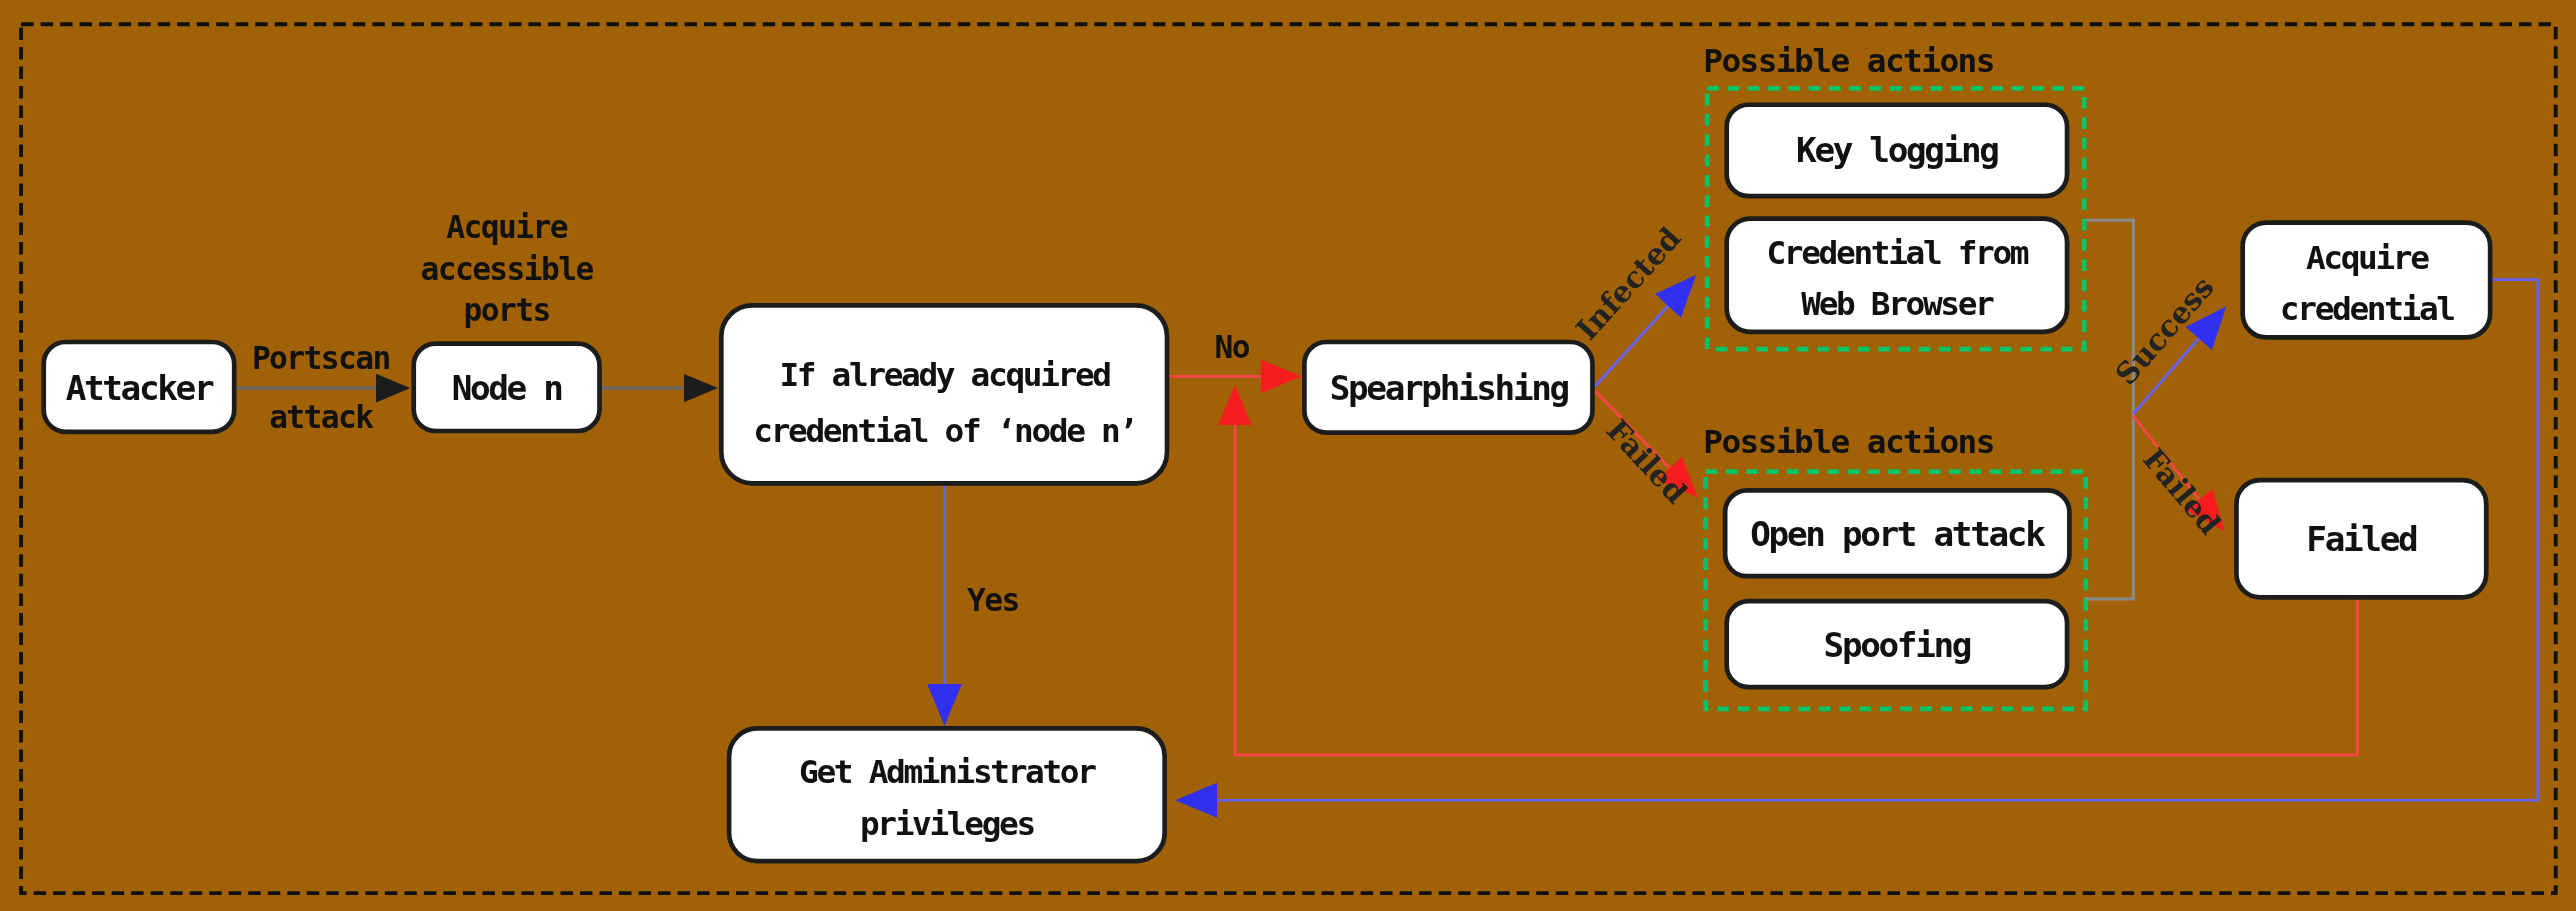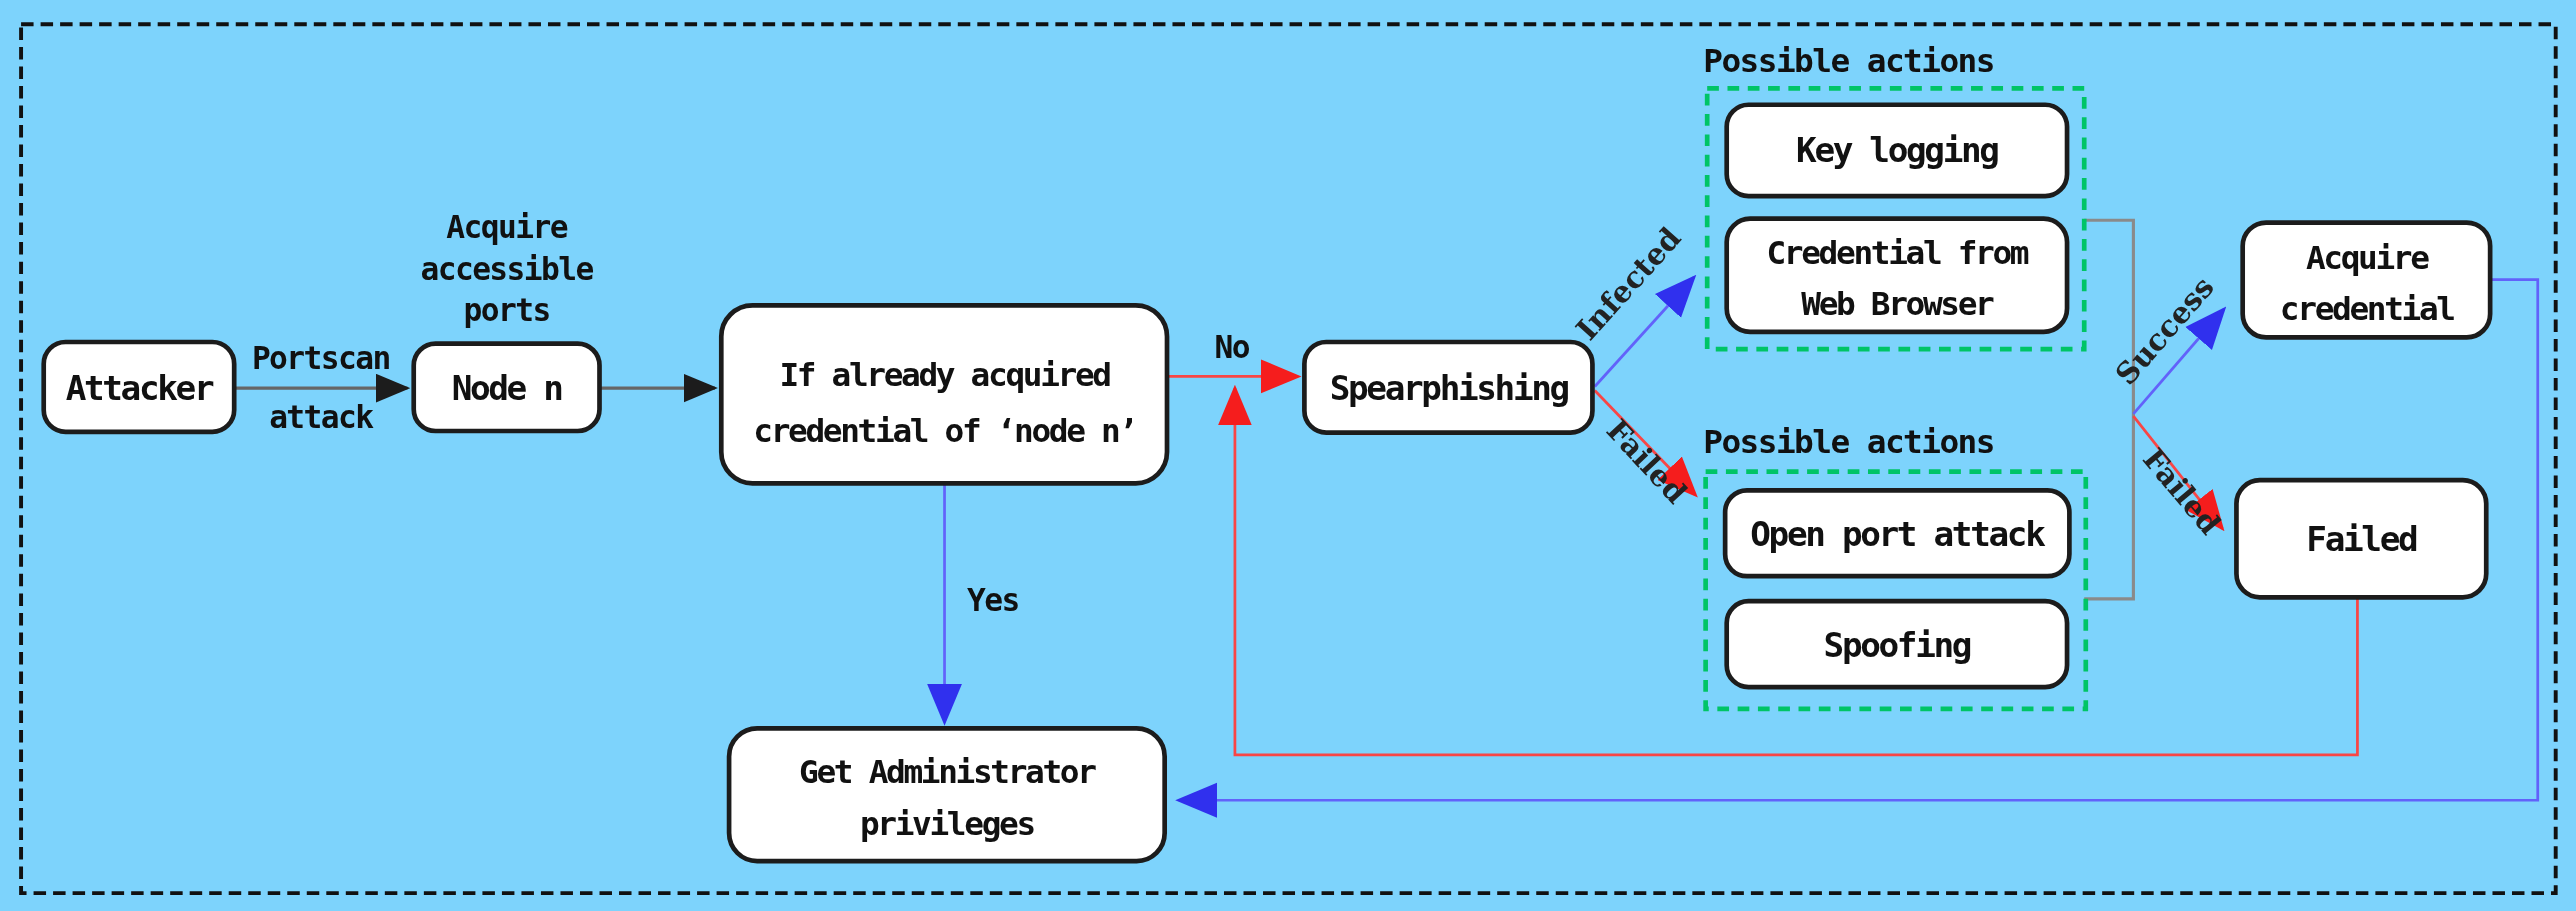--- a/index.html
+++ b/index.html
@@ -3,21 +3,21 @@
 <meta charset="utf-8">
 <style>
   html, body {
     margin: 0;
     padding: 0;
     background: #ffffff;
   }
   .figure-wrap {
     width: 2576px;
     height: 912px;
-    background: #7dd3fc;
+    background: #a16207;
     position: relative;
     overflow: hidden;
   }
   svg { display: block; }
 
   .node-box {
     fill: #ffffff;
     stroke: #1c1c1c;
     stroke-width: 6;
   }

